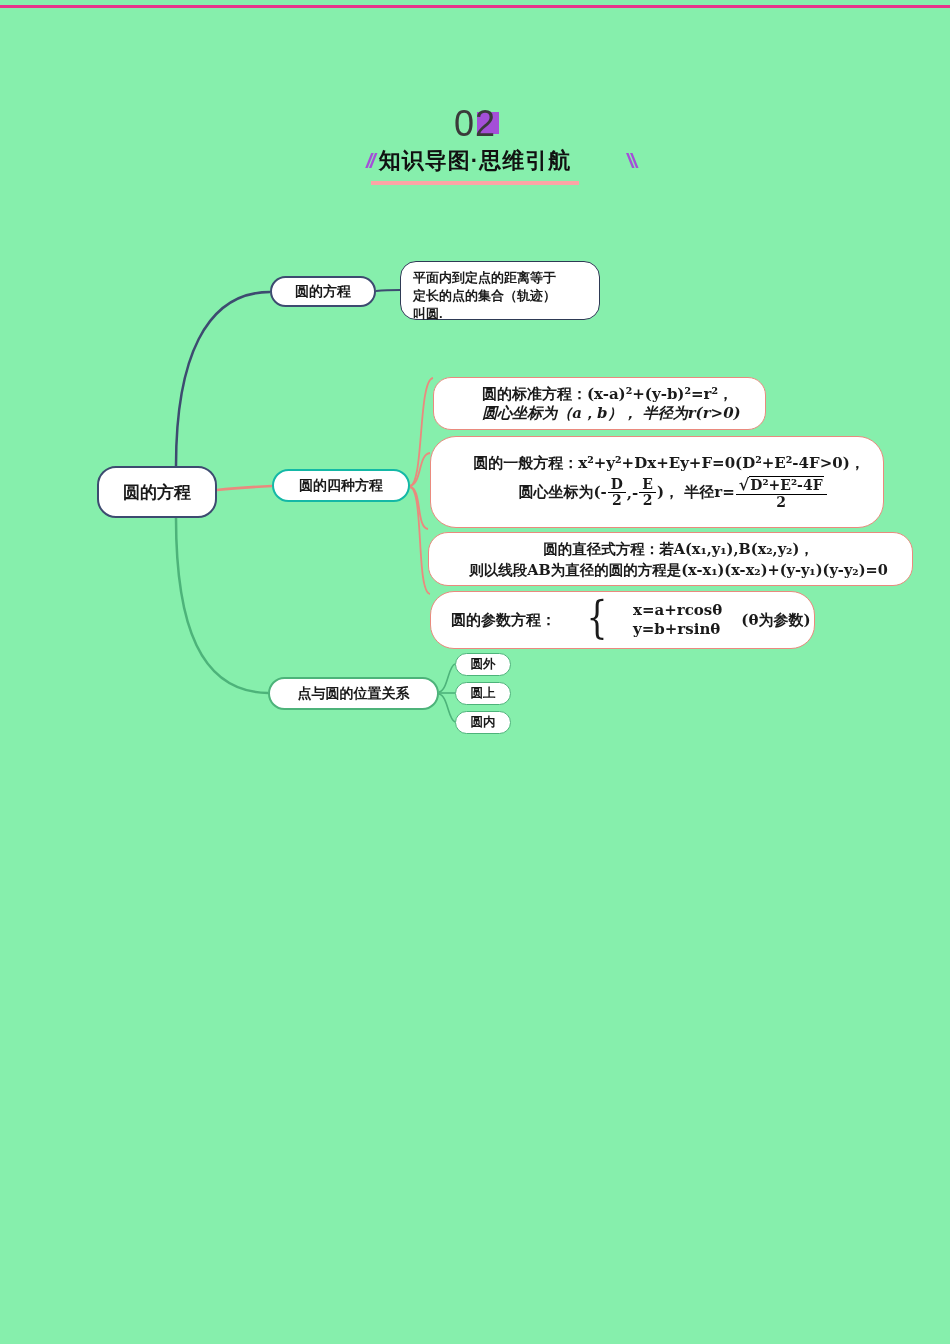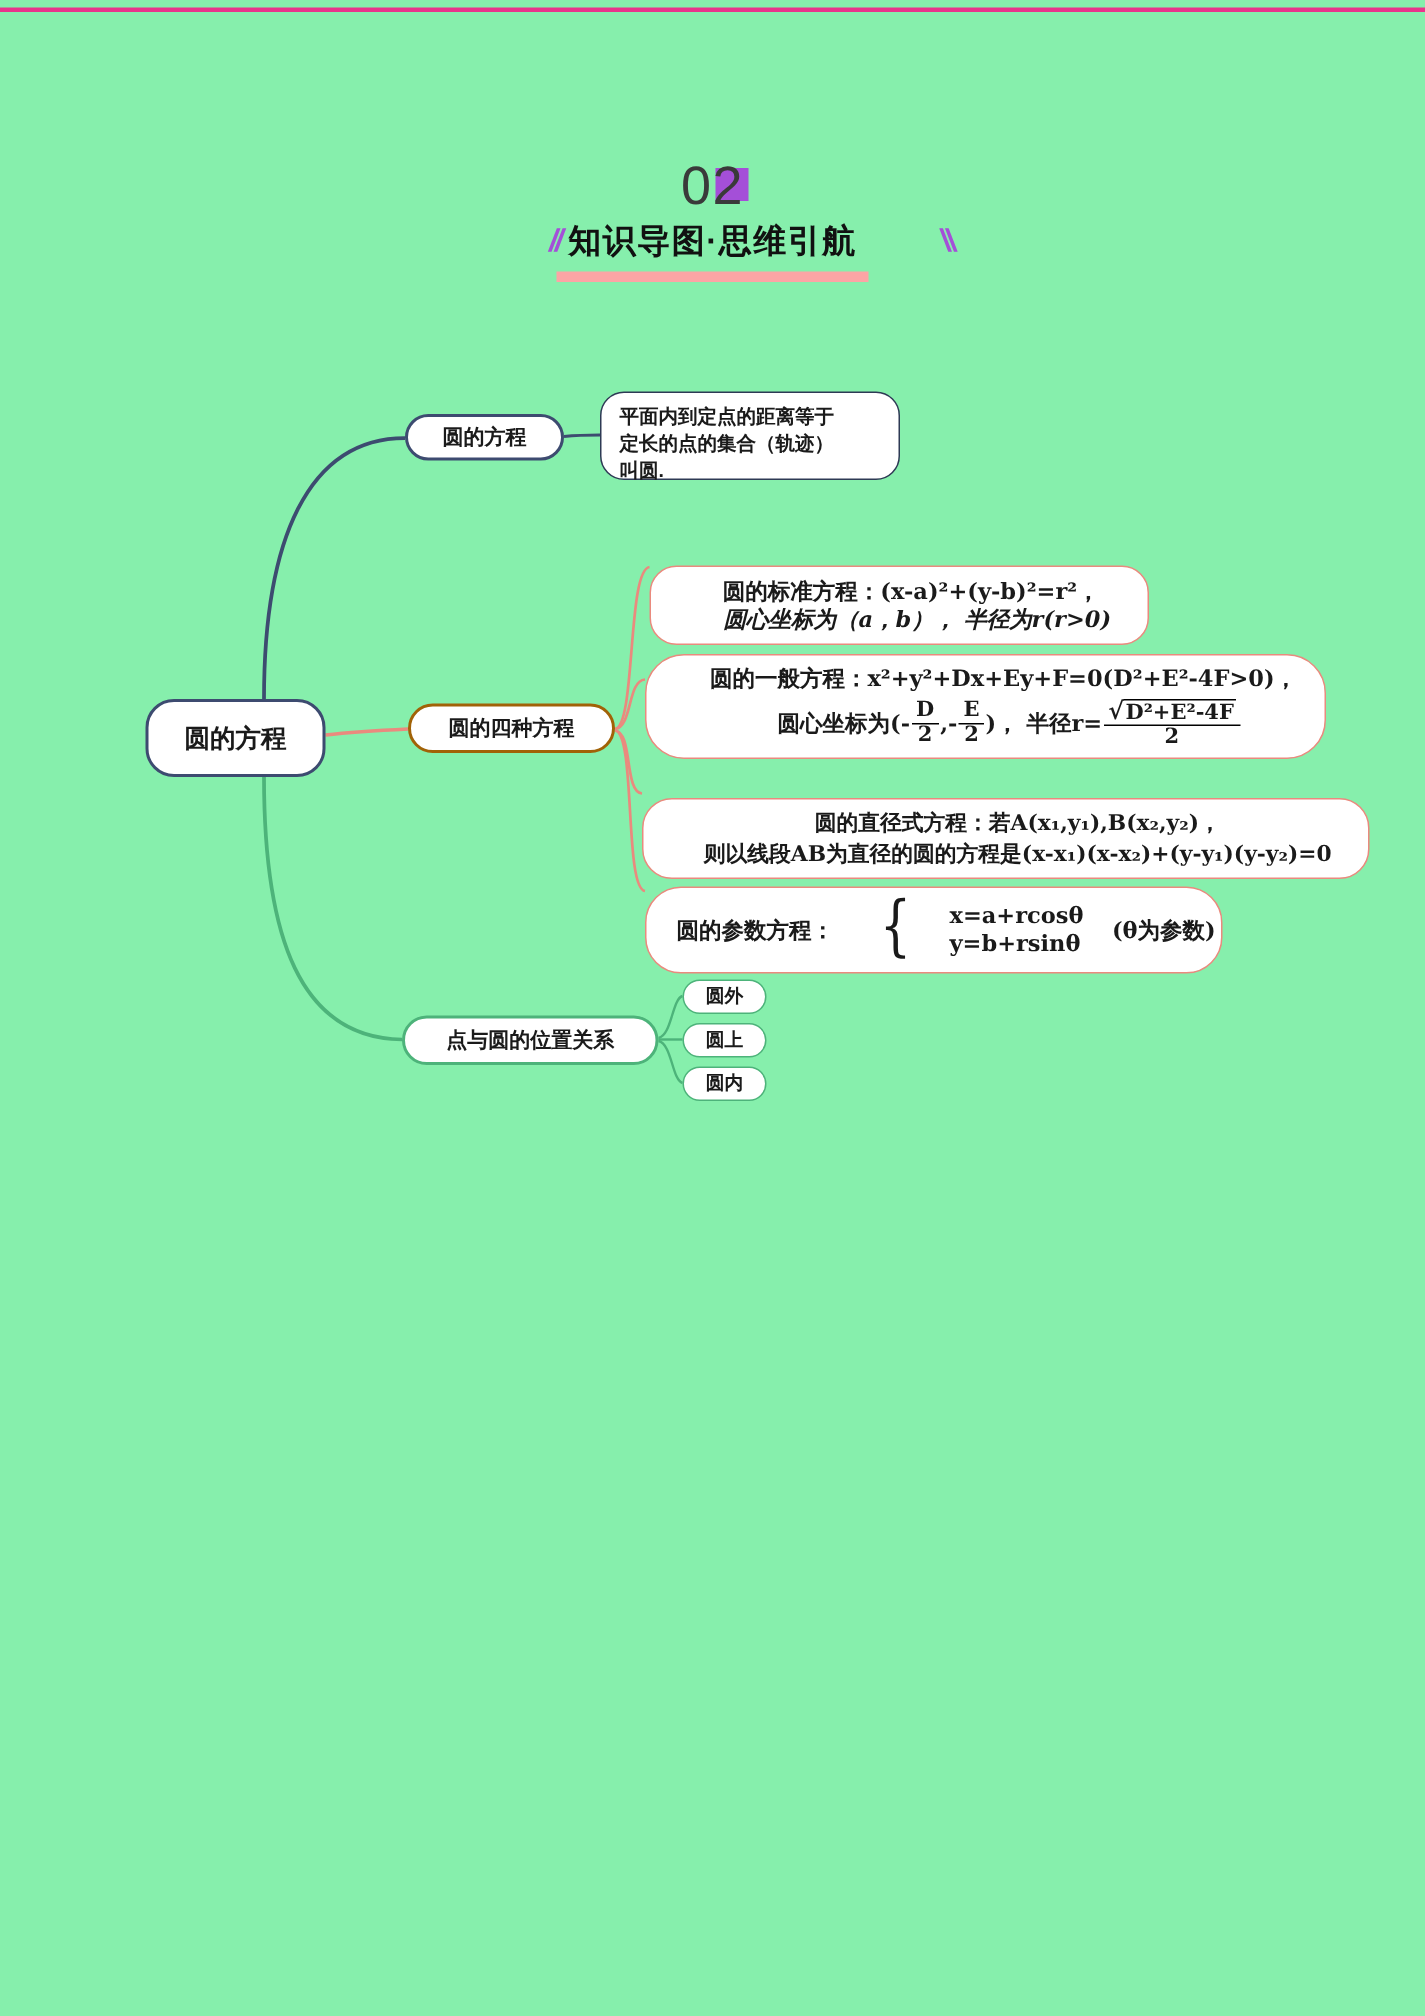--- a/index.html
+++ b/index.html
@@ -11,21 +11,21 @@
 
   
   .num-square { position:absolute; left:477px; top:112px; width:22px; height:22px; background:#a44fd8; }
   .section-number {
     position:absolute; top:103px; left:0; width:100%; text-align:center;
     font-size:36px; color:#3a3a3a; letter-spacing:1px;
   }
   .main-title { position:absolute; top:146px; left:0; width:100%; text-align:center; }
   .main-title .title-text {
     display:inline-block; font-size:22px; font-weight:bold; color:#111;
-    border-bottom:7px solid #fca5a5; padding:0 8px 5px 8px; letter-spacing:1px;
+    border-bottom:4px solid #fca5a5; padding:0 8px 5px 8px; letter-spacing:1px;
   }
   .decor {
     position:absolute; top:149px; color:#a44fd8; font-weight:bold; font-size:21px;
     font-style:italic; letter-spacing:-2px;
   }
   .decor-left { left:366px; }
   .decor-right { left:630px; transform:scaleX(-1); }
 
   
   .connectors { position:absolute; left:0; top:0; width:950px; height:1344px; pointer-events:none; }
@@ -47,31 +47,31 @@
     font-size:14px; font-weight:bold;
   }
   .leaf-def {
     left:400px; top:261px; width:200px; height:59px;
     border:1.5px solid #2e3a55; border-radius:16px;
     font-size:13px; font-weight:bold; line-height:1.4;
     display:block; padding:7px 10px 0 12px; text-align:left;
   }
   .pill-eq {
     left:272px; top:469px; width:138px; height:33px;
-    border:2px solid #a16207; border-radius:17px;
+    border:2px solid #14b8a6; border-radius:17px;
     font-size:14px; font-weight:bold;
   }
   .formula {
     font-family:"DejaVu Serif","Liberation Serif",serif; font-weight:bold;
     border:1.5px solid #ea8a7e; text-align:left;
     display:flex; flex-direction:column; justify-content:center;margin-top:26px;
   }
   .leaf-f1 { left:433px; top:351px; width:333px; height:53px; border-radius:18px; font-size:15px; padding-left:16px; }
   .leaf-f1 .l2 { padding-left:8px;font-style:italic; }
-  .leaf-f2 { left:430px; top:410px; width:454px; height:70px; border-radius:26px; font-size:15px; padding-left:24px; }
+  .leaf-f2 { left:430px; top:410px; width:454px; height:92px; border-radius:26px; font-size:15px; padding-left:24px; }
   .leaf-f2 .l2 { display:flex; align-items:center; padding-left:8px; margin-top:3px; }
   .leaf-f3 { left:428px; top:506px; width:485px; height:54px; border-radius:20px; font-size:14.5px; padding-left:16px; line-height:1.45; }
   .leaf-f4 {
     left:430px; top:565px; width:385px; height:58px; border-radius:24px; font-size:15px;
     flex-direction:row; justify-content:flex-start; align-items:center; padding-left:20px;gap:19px;
   }
   .brace { font-size:44px; font-weight:normal; line-height:0.85; margin:0 3px 4px 8px; transform:scaleX(0.75); }
   .cases span { display:block; line-height:1.3; }
 
   .frac { display:inline-block; vertical-align:middle; text-align:center; line-height:1.1; margin:0 1px; font-size:14px; }

